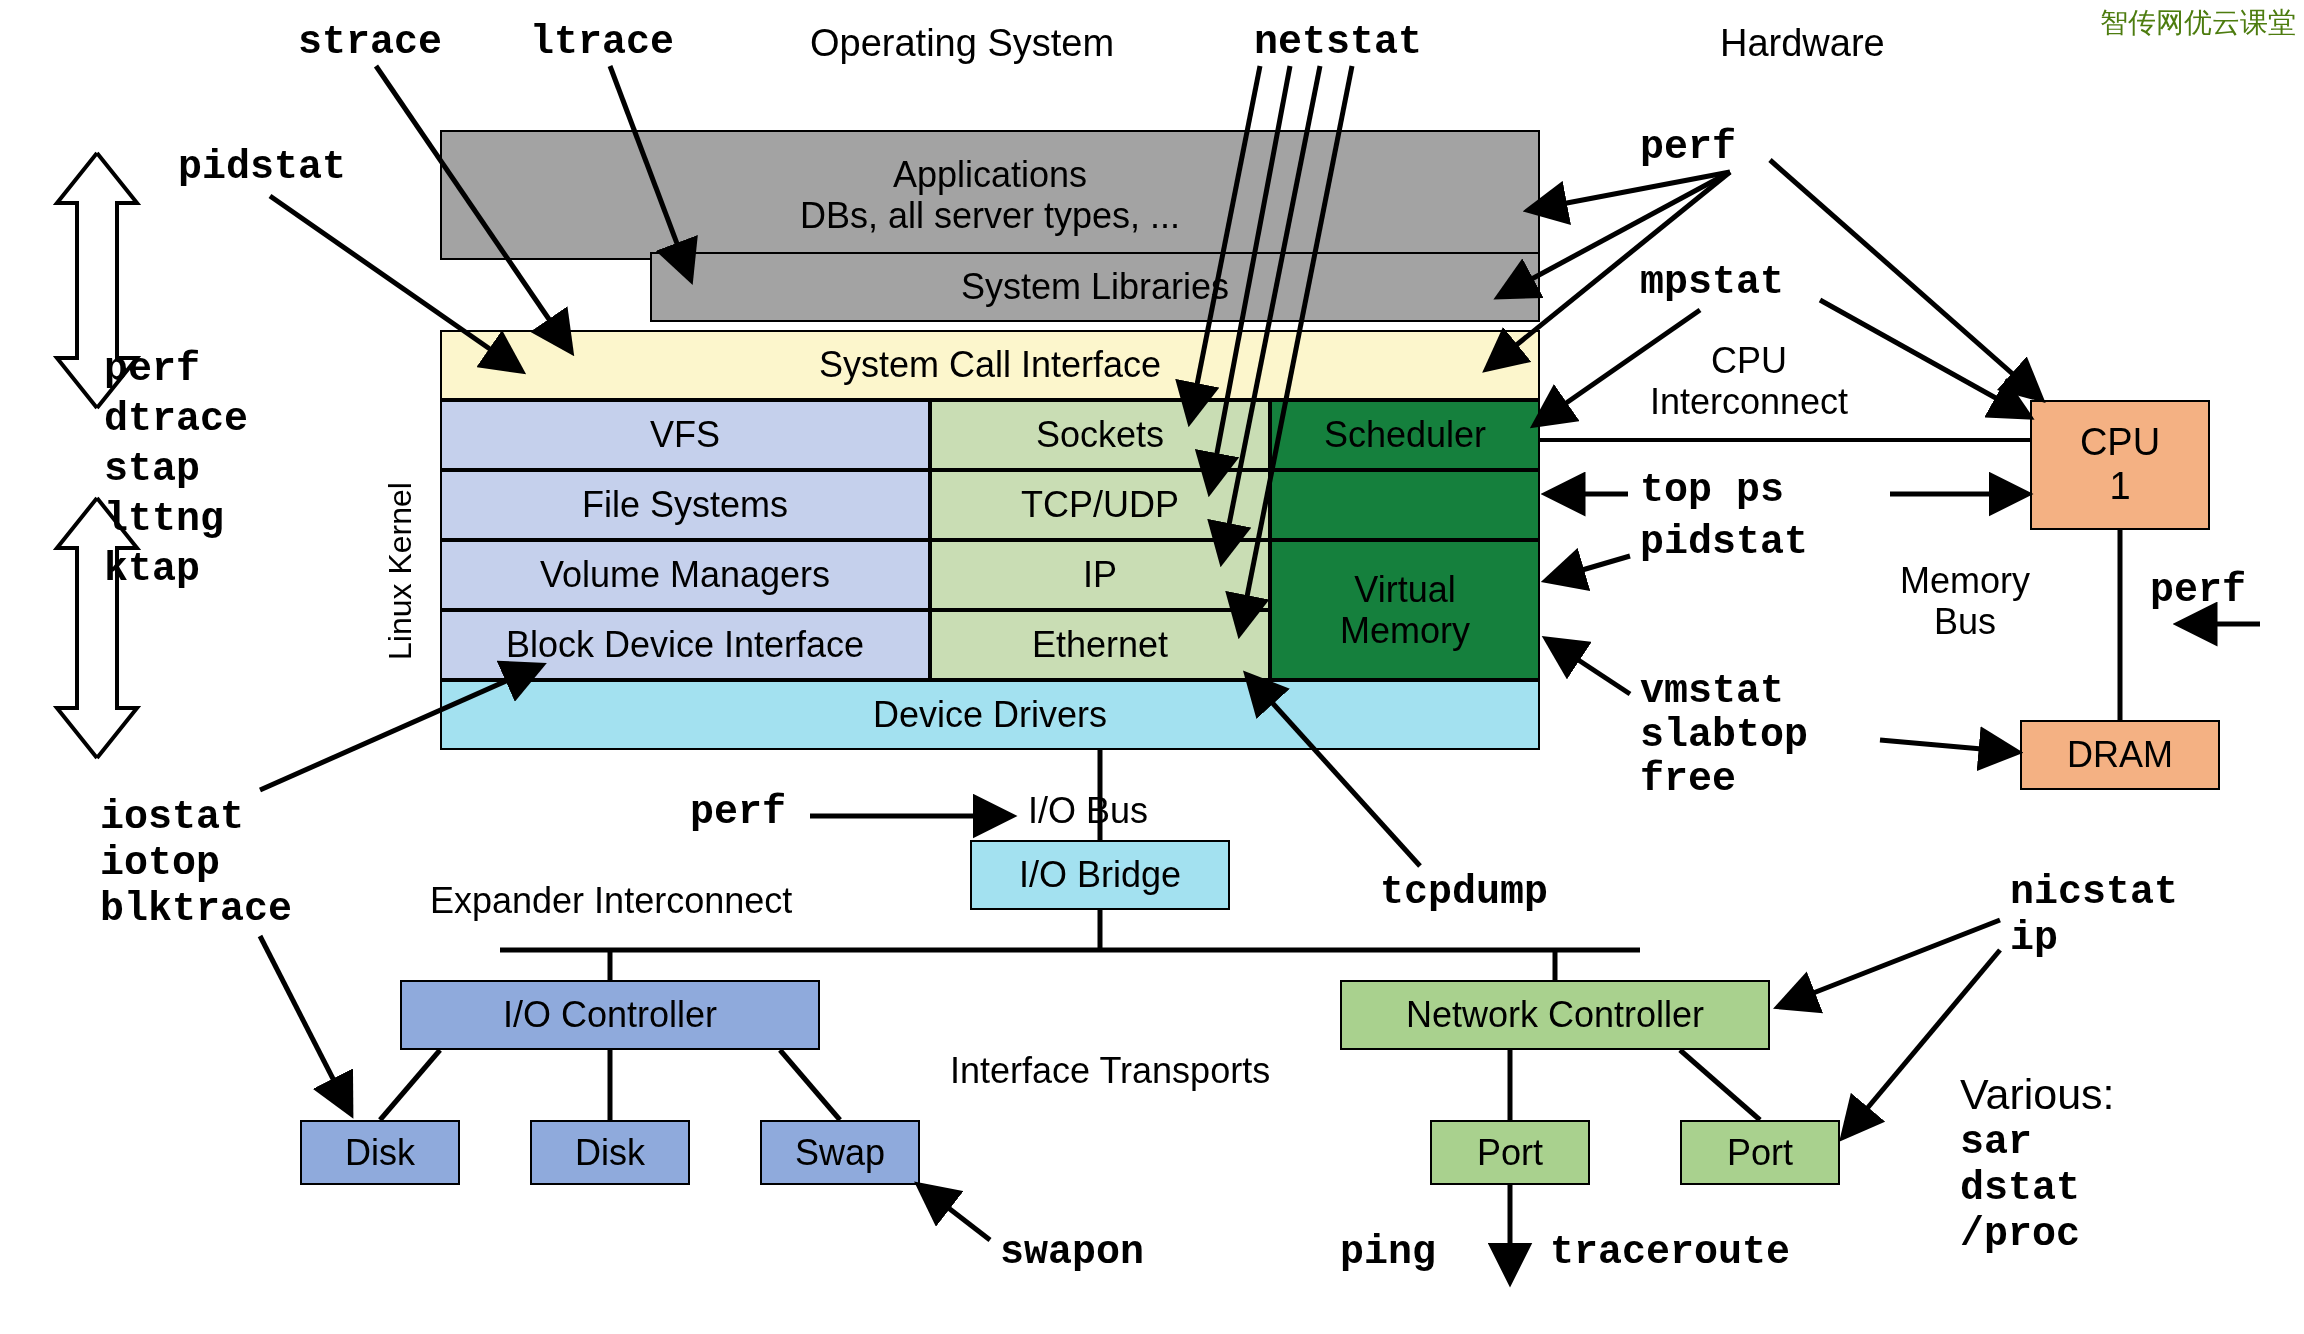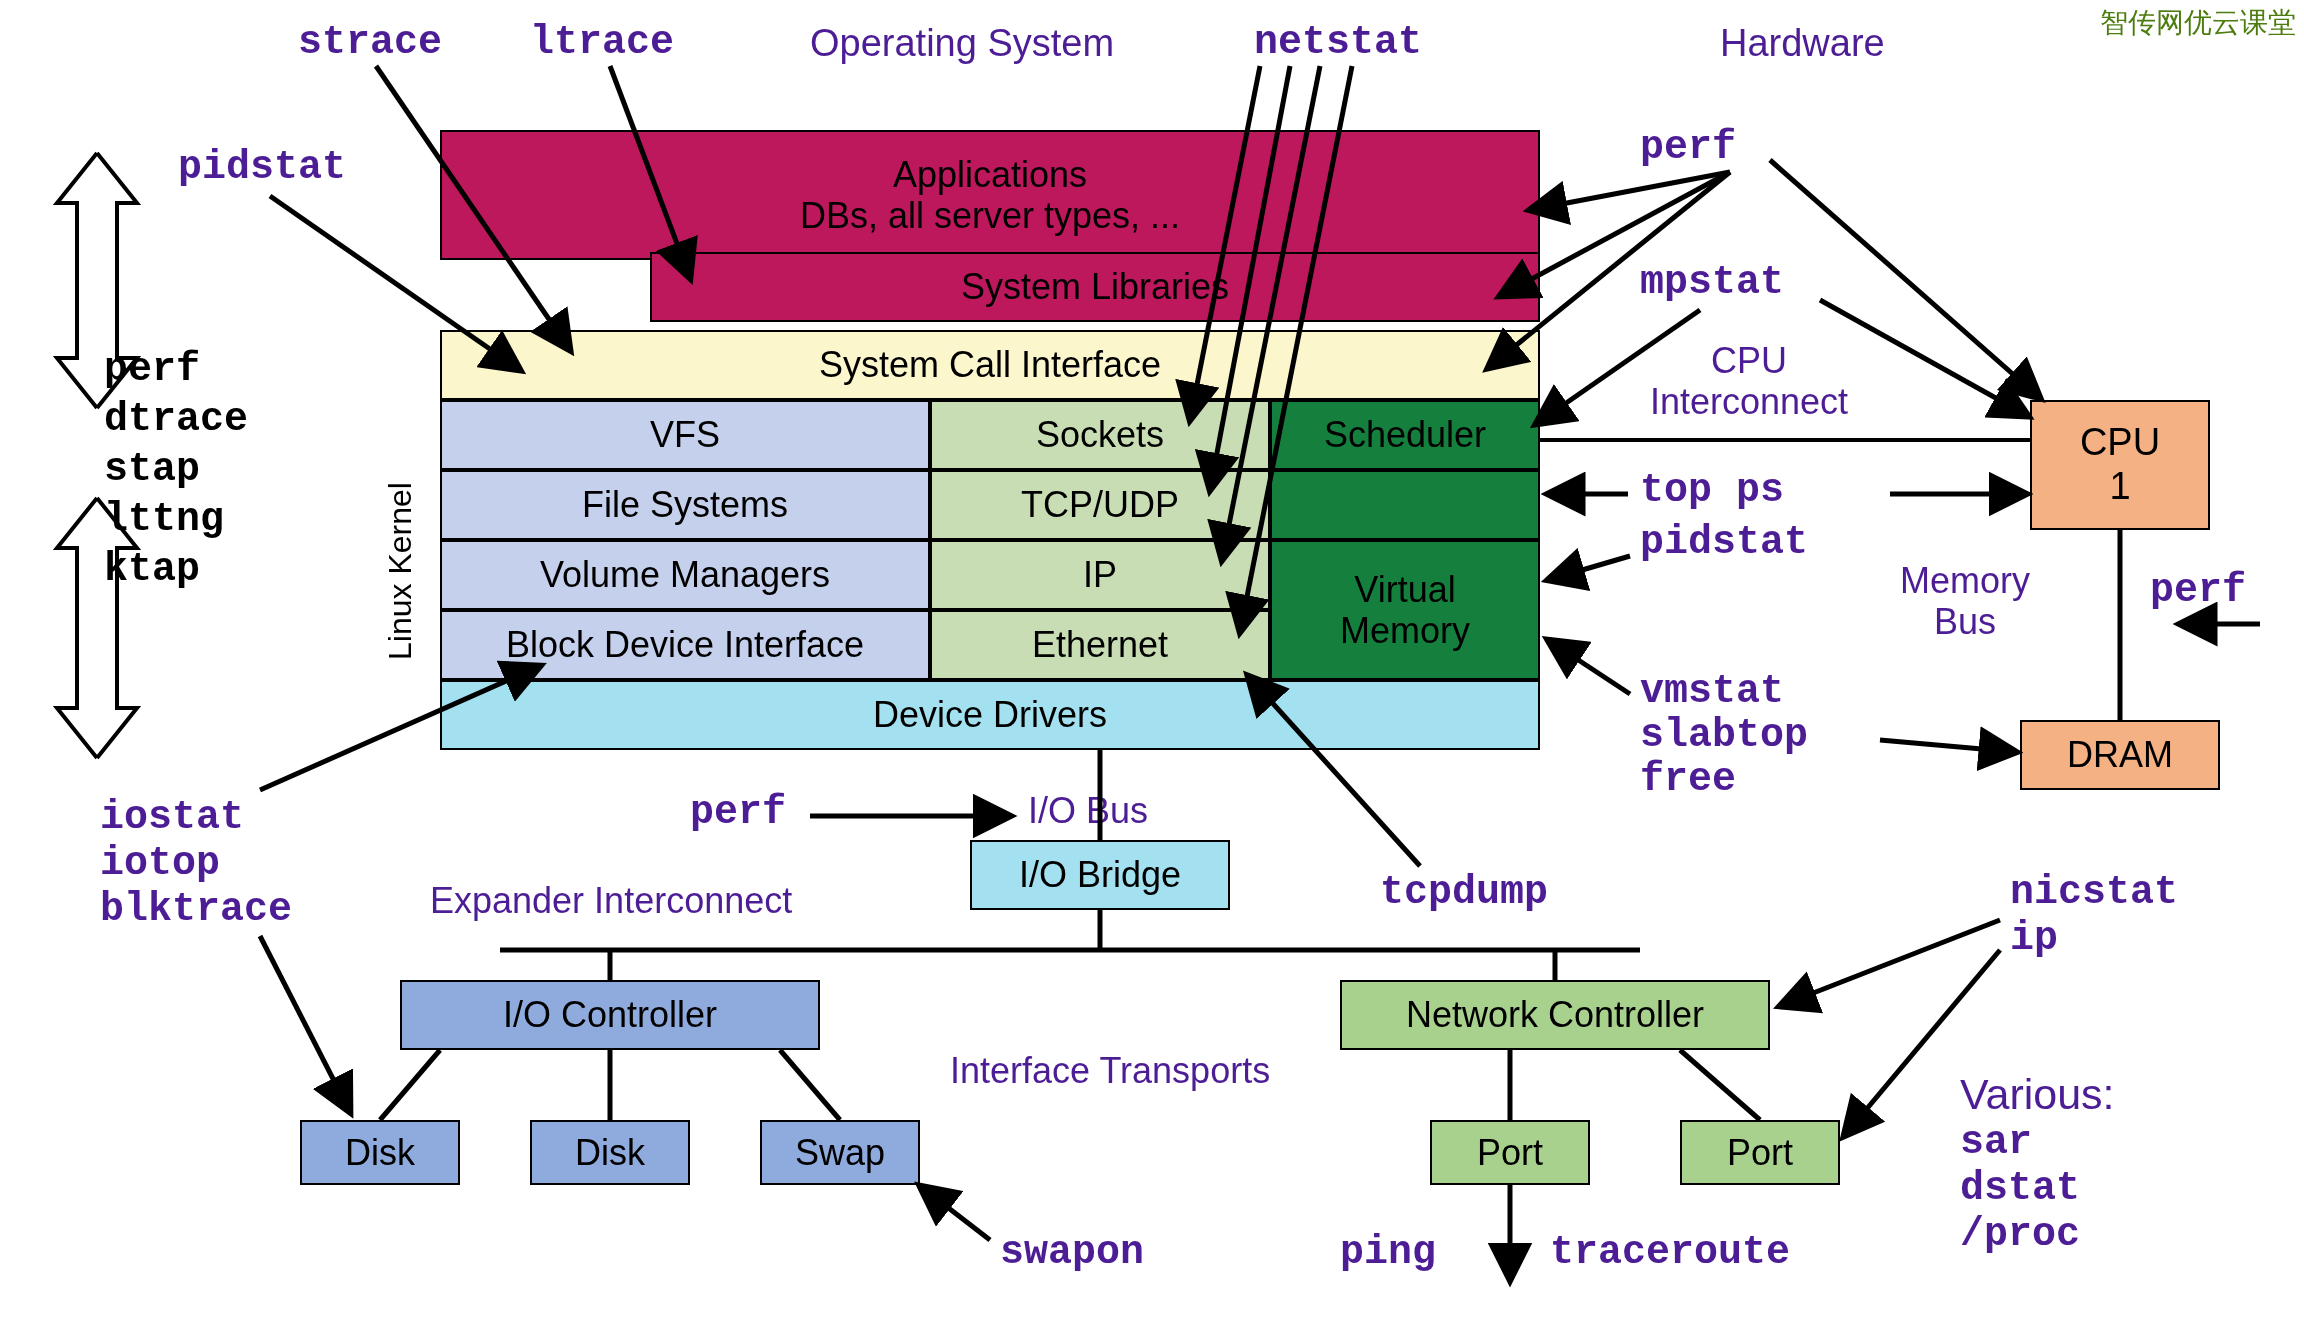--- a/index.html
+++ b/index.html
@@ -7,38 +7,38 @@
     margin: 0;
     width: 2304px;
     height: 1334px;
     background: #ffffff;
     font-family: Helvetica, Arial, sans-serif;
     position: relative;
   }
   .label {
     position: absolute;
     font-size: 36px;
-    color: #4c1d95;
+    color: #000000;
     white-space: nowrap;
   }
   .tool { font-family: "Courier New", Courier, monospace; font-weight: bold; font-size: 40px; }
   .plain { font-family: Helvetica, Arial, sans-serif; font-weight: 400; }
 
   .box {
     position: absolute;
     border: 2px solid #000;
     display: flex;
     align-items: center;
     justify-content: center;
     font-size: 36px;
     text-align: center;
     line-height: 1.15;
   }
 
-  .pink   { background: #be185d; }
+  .pink   { background: #a3a3a3; }
   .lyellow{ background: #fcf6cc; }
   .lblue  { background: #c5d0ec; }
   .lgreen { background: #c9ddb4; }
   .lorange{ background: #15803d; }
   .cyan   { background: #a3e1f0; }
   .blue2  { background: #8faadc; }
   .green2 { background: #a9d18e; }
   .orange2{ background: #f4b183; }
 
   .rotate {

